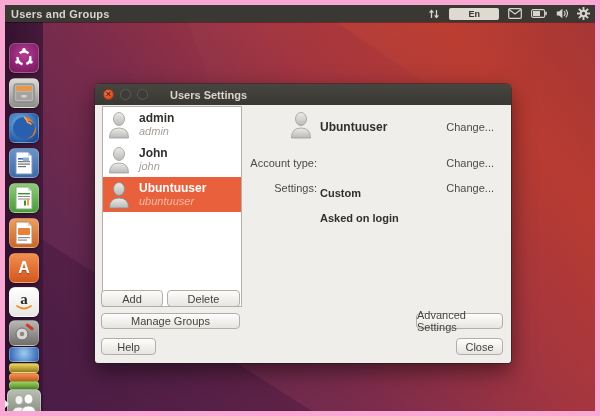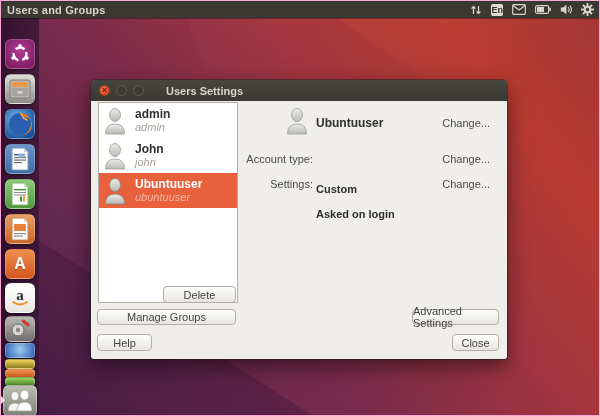--- a/index.html
+++ b/index.html
@@ -1,20 +1,20 @@
 <!DOCTYPE html>
 <html><head>
 <meta charset="utf-8">
 <style>
   * { margin:0; padding:0; box-sizing:border-box; }
   html,body { background:#888; }
   body { font-family:"Liberation Sans", sans-serif; }
   .screen{
     position:relative; width:600px; height:416px; overflow:hidden;
-    border:1px solid #f9a8d4; box-shadow: inset 0 -2px 0 rgba(15,10,15,.85), inset -1px 0 0 rgba(15,10,15,.7);
+    border:5px solid #f9a8d4; box-shadow: inset 0 -2px 0 rgba(15,10,15,.85), inset -1px 0 0 rgba(15,10,15,.7);
     background:#a16207;
   }
   
   .wallpaper{ position:absolute; inset:0;
     background:linear-gradient(52deg,#50234e 0%,#63284f 22%,#7d2c4b 42%,#a23540 62%,#b83b31 82%,#a33636 100%);
   }
   .wallpaper .facet-light{ position:absolute; inset:0;
     background:linear-gradient(140deg, rgba(255,110,60,.30), rgba(255,110,60,0) 55%);
     clip-path:polygon(52% 0,100% 0,100% 48%);
   }
@@ -25,21 +25,21 @@
   .wallpaper .facet-mid{ position:absolute; inset:0;
     background:linear-gradient(120deg, rgba(255,255,255,.05), rgba(255,255,255,0) 40%);
     clip-path:polygon(30% 0,70% 0,100% 100%,55% 100%);
   }
   
   .panel{ position:absolute; left:0; top:0; right:0; height:17px; background:#3a3833;
     display:flex; align-items:center; box-shadow:0 1px 0 rgba(0,0,0,.35); z-index:30; }
   .panel-title{ margin-left:6px; font-size:11px; font-weight:bold; color:#d8d4cb; letter-spacing:.2px; }
   .panel-right{ position:absolute; right:5px; top:0; height:17px; display:flex; align-items:center; gap:9px; }
   .kbd-box{ background:#dedad2; color:#36342f; border-radius:2px; font-size:9px; font-weight:bold;
-    padding:1px 0; line-height:10px; }
+    padding:1px 19px; line-height:10px; }
   .pico svg{ display:block; }
   
   .launcher{ position:absolute; left:0; top:17px; bottom:0; width:38px;
     background:linear-gradient(to right, rgba(44,14,42,.88), rgba(58,22,54,.80)); z-index:20; }
   .ltile{ position:absolute; left:4px; width:30px; height:30px; border-radius:6px;
     border:1px solid rgba(255,255,255,.22); box-shadow:0 1px 2px rgba(0,0,0,.4);
     display:flex; align-items:center; justify-content:center; overflow:hidden; }
   .ltile svg{ display:block; }
   .t-ubuntu{ top:21px; background:radial-gradient(circle at 50% 38%, #b23e97, #831f68 75%); }
   .t-files{ top:56px; background:linear-gradient(#dddbd7,#8f8d89); }
@@ -299,20 +299,21 @@
           <ellipse cx="11" cy="8" rx="5.5" ry="6.5" fill="url(#gAv)" stroke="#8c8c88" stroke-width="0.8"></ellipse>
           <path d="M1.5 27 q0 -10 9.5 -10 q9.5 0 9.5 10z" fill="url(#gAv)" stroke="#8c8c88" stroke-width="0.8"></path>
         </svg>
         <div class="txt">
           <div class="nm">Ubuntuuser</div>
           <div class="un">ubuntuuser</div>
         </div>
       </div>
     </div>
 
+    <div class="btn b-add">Add</div>
     <div class="btn b-del">Delete</div>
     <div class="btn b-mng">Manage Groups</div>
     <div class="btn b-help">Help</div>
 
     <div class="d-avatar">
       <svg width="22" height="30" viewBox="0 0 22 28">
         <ellipse cx="11" cy="8" rx="5.5" ry="6.5" fill="url(#gAv)" stroke="#9c9c98" stroke-width="0.8"></ellipse>
         <path d="M1.5 27 q0 -10 9.5 -10 q9.5 0 9.5 10z" fill="url(#gAv)" stroke="#9c9c98" stroke-width="0.8"></path>
       </svg>
     </div>

